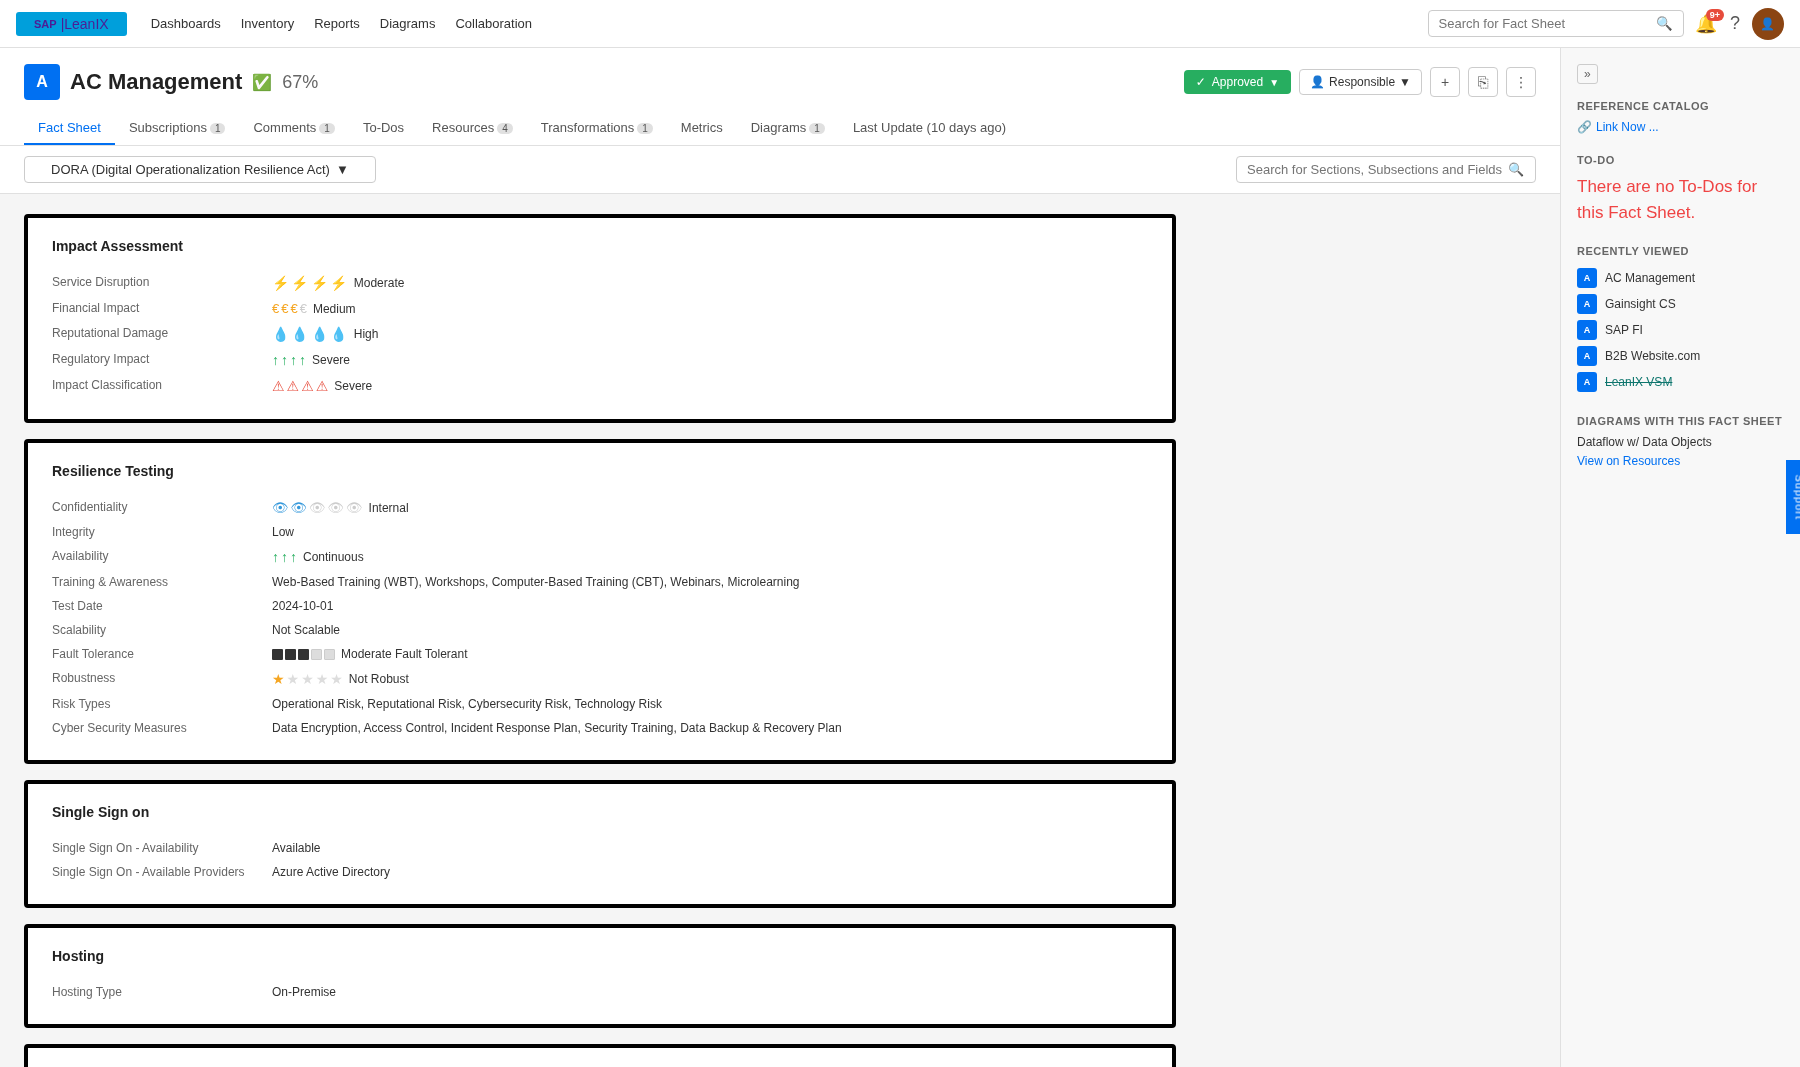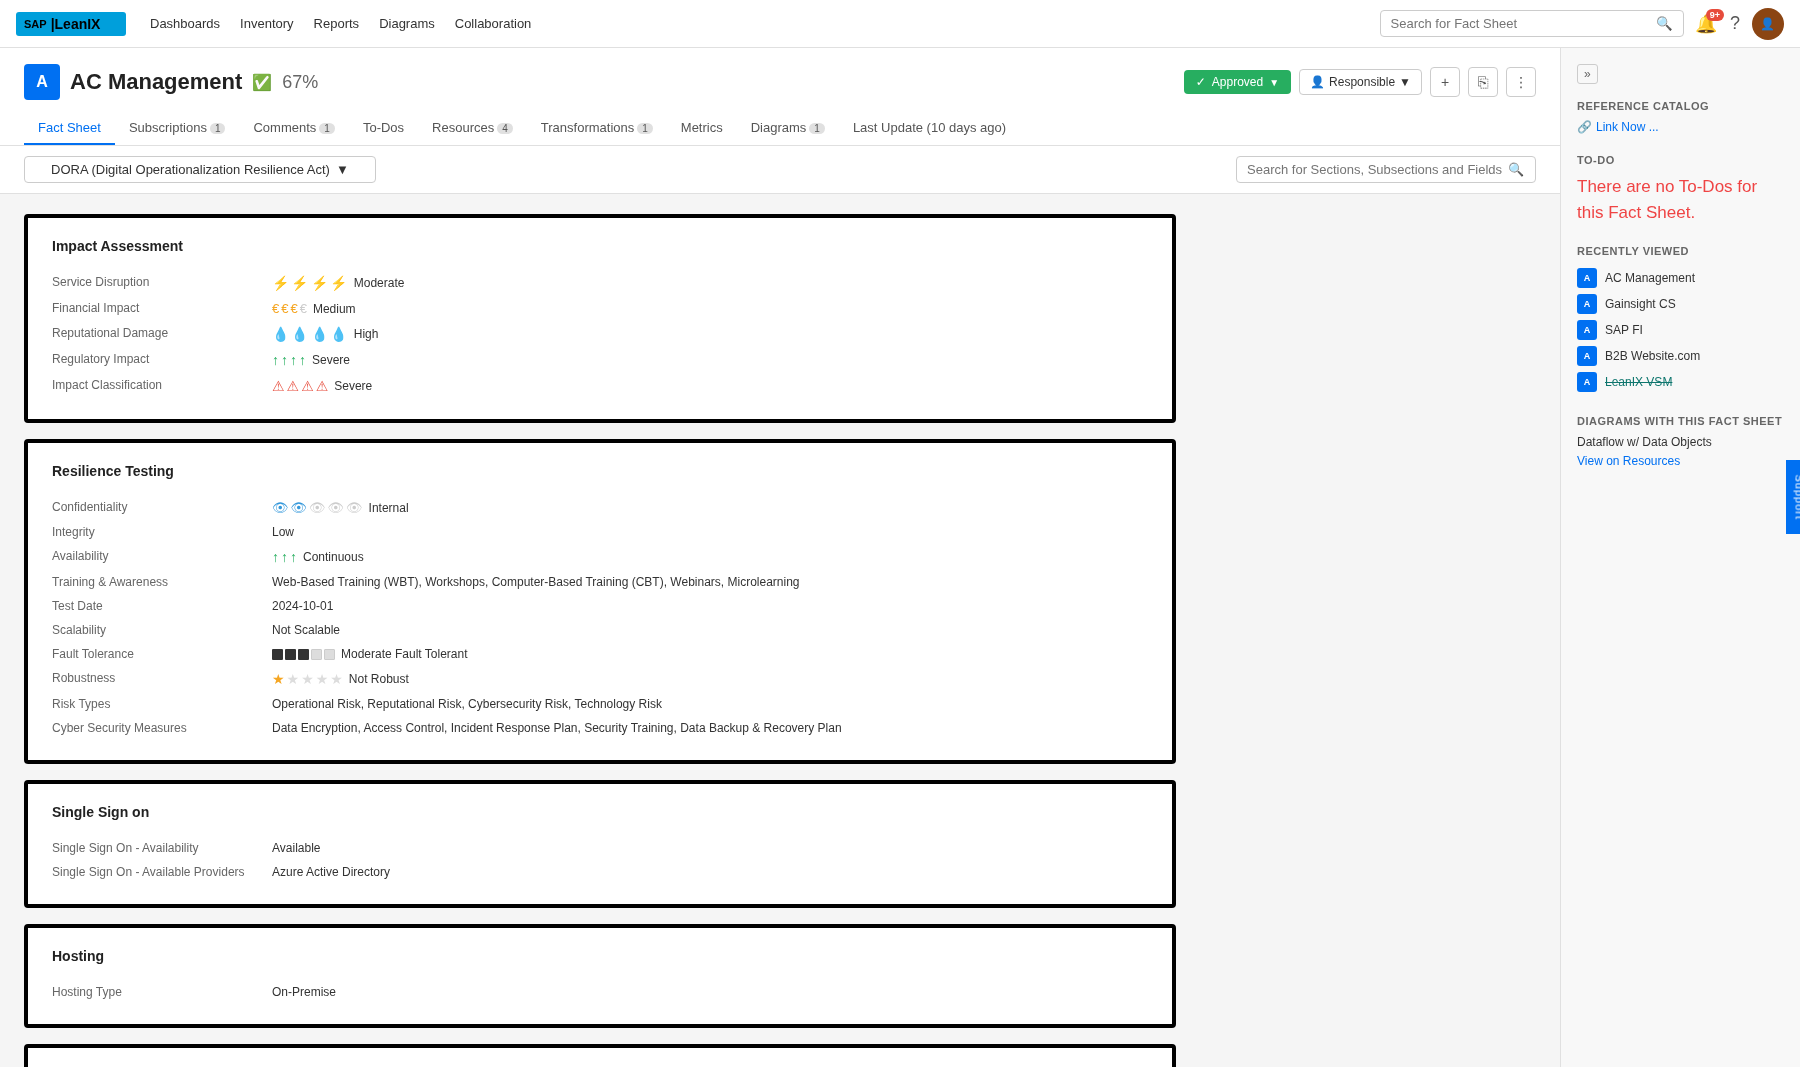--- a/index.html
+++ b/index.html
@@ -10,43 +10,43 @@
       background: #fff;
       height: 48px;
       display: flex;
       align-items: center;
       padding: 0 16px;
       border-bottom: 1px solid #e0e0e0;
       gap: 24px;
     }
     .topnav .logo {
       background: #009FDB;
-      padding: 4px 8px;
+      padding: 4px 18px;
       border-radius: 3px;
       font-weight: bold;
-      color: #000000;
+      color: #4c1d95;
       font-size: 14px;
       display: flex;
       align-items: center;
       gap: 4px;
       min-width: 110px;
     }
     .topnav .logo .sap { font-size: 11px; font-weight: 900; }
-    .topnav .logo .leanix { font-weight: 700; }
+    .topnav .logo .leanix { font-weight: 400; }
     .nav-links { display: flex; gap: 20px; flex: 1; }
     .nav-links a { color: #333; text-decoration: none; font-size: 13px; }
     .topnav-right { display: flex; align-items: center; gap: 12px; margin-left: auto; }
     .search-bar {
       border: 1px solid #ccc;
       border-radius: 4px;
       padding: 5px 10px 5px 10px;
       display: flex;
       align-items: center;
       gap: 6px;
-      width: 304px;
+      width: 256px;
       background: #fff;
     }
     .search-bar input {
       border: none;
       outline: none;
       font-size: 13px;
       flex: 1;
       color: #666;
     }
     .search-icon-btn { color: #666; cursor: pointer; background: none; border: none; }

